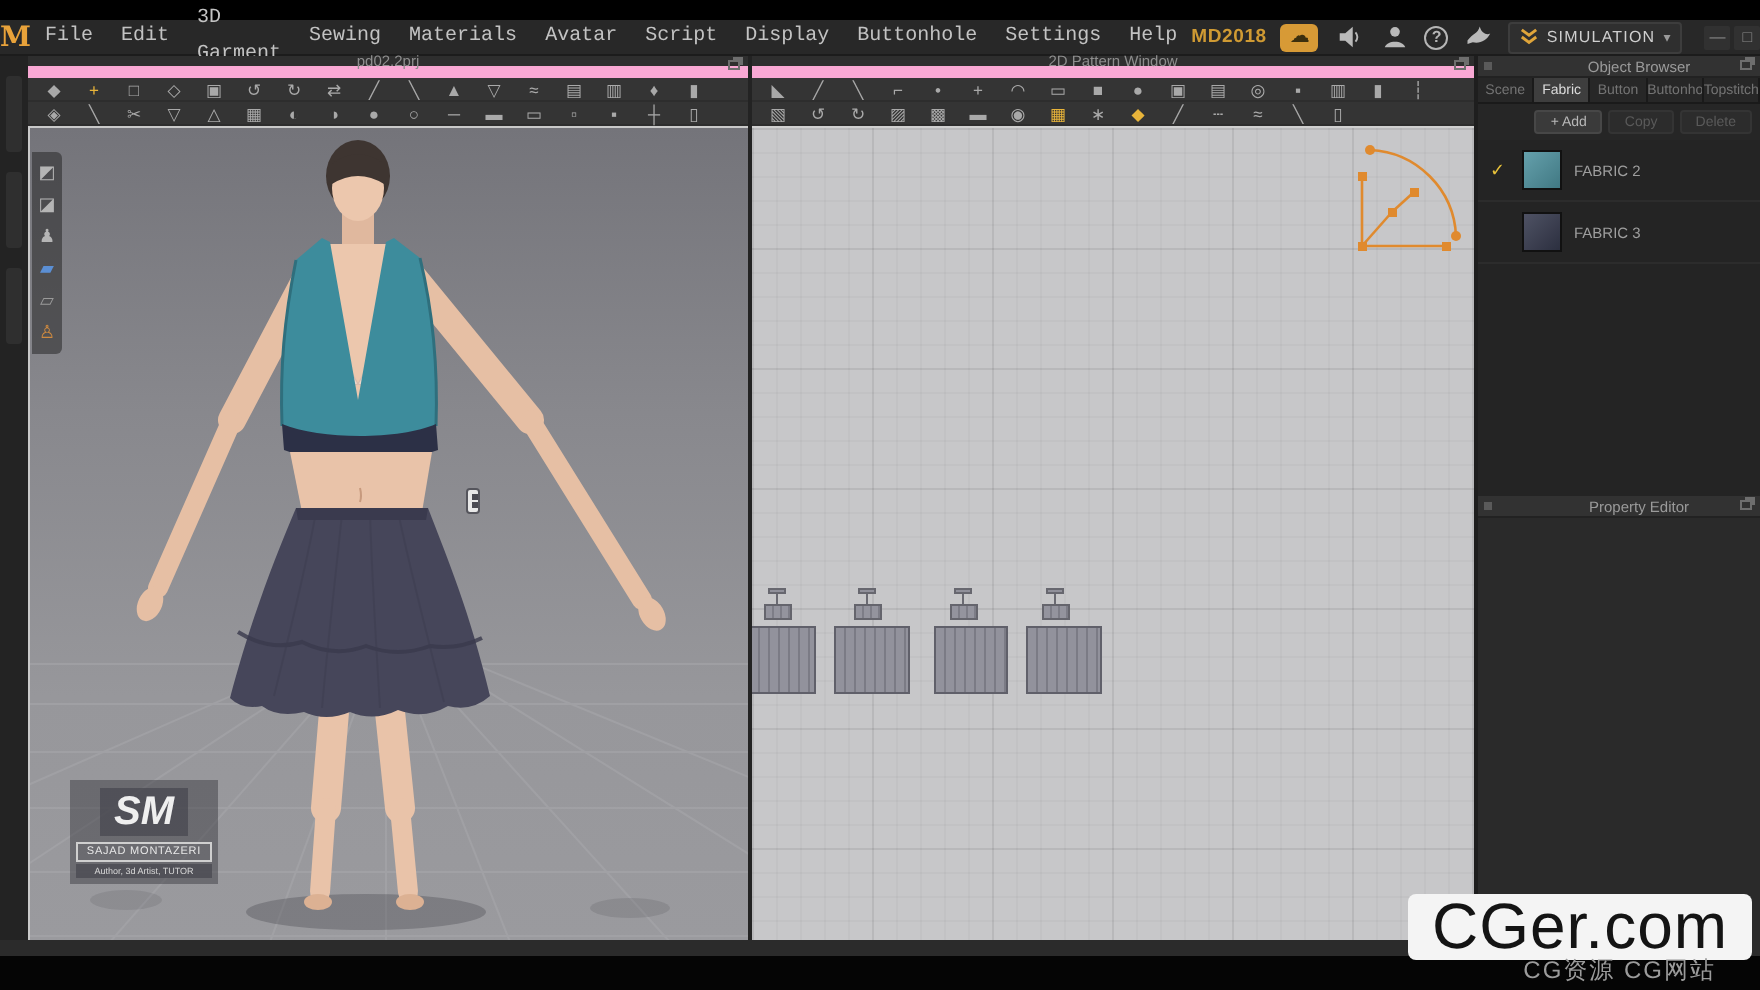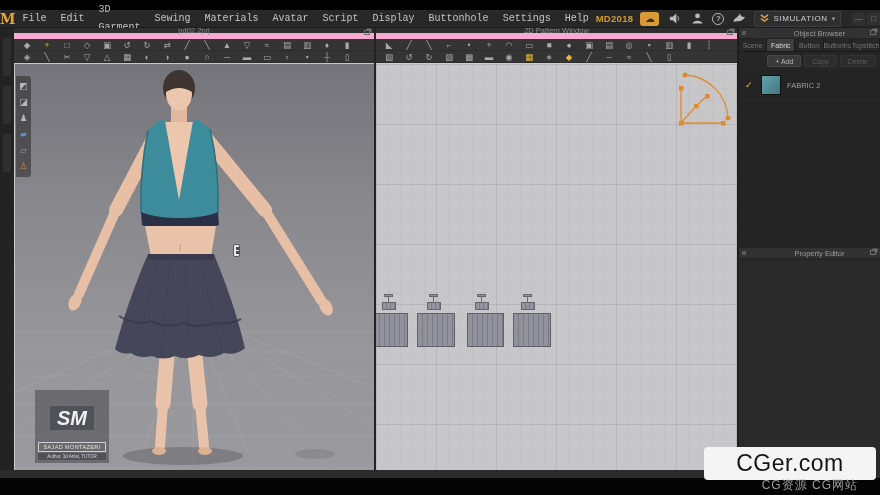--- a/index.html
+++ b/index.html
@@ -46,21 +46,21 @@
   
   .viewport{position:relative;width:360px;height:407px;overflow:hidden;
     border-left:1px solid #c9c9c9;border-top:1px solid #c9c9c9;
     background:linear-gradient(#74747a 0%,#88888d 35%,#97979b 70%,#9a9a9e 100%);}
   .vtools{position:absolute;left:1px;top:12px;width:15px;display:flex;flex-direction:column;gap:3px;
     background:rgba(40,40,40,.55);padding:4px 0;border-radius:0 3px 3px 0;}
   .vtool{width:13px;height:13px;margin:0 auto;font-size:9px;line-height:13px;text-align:center;}
   .smwm{position:absolute;left:20px;top:326px;width:74px;padding:4px 3px 3px;
     background:rgba(52,52,58,.45);text-align:center;}
   .smwm .mono{color:#efefef;font-size:20px;font-weight:bold;font-style:italic;line-height:20px;
-    background:rgba(70,70,78,.7);display:block;width:44px;margin:12px auto;padding:2px 0;}
+    background:rgba(70,70,78,.7);display:block;width:44px;margin:0 auto;padding:2px 0;}
   .smwm .nm{display:block;color:#e8e8e8;font-size:5.5px;letter-spacing:.4px;border:1px solid #cfcfcf;
     margin-top:3px;padding:1px 0;}
   .smwm .sub{display:block;color:#d8d8d8;font-size:4.5px;margin-top:1px;background:rgba(70,70,78,.7);padding:1px 0;}
   .pingizmo{position:absolute;left:218px;top:180px;width:7px;height:13px;background:#e8e8e8;
     border:1px solid #55555c;border-radius:2px;}
   .pingizmo:before,.pingizmo:after{content:"";position:absolute;left:2px;width:3px;height:3px;background:#4a4a52;}
   .pingizmo:before{top:2px;} .pingizmo:after{bottom:2px;}
   
   .canvas2d{position:relative;width:361px;height:407px;background-color:#c7c7c9;overflow:hidden;
     border-top:1px solid #cfcfcf;
@@ -99,21 +99,21 @@
   .fabrow .chk{color:#e8c23a;font-size:9px;width:10px;}
   .fabrow .sw{width:20px;height:20px;border:1px solid #111;
     background-image:linear-gradient(135deg,rgba(255,255,255,.12),rgba(0,0,0,.18));}
   .fabrow .fn{color:#9e9e9e;font-size:7.5px;}
   .rp-fill{flex:1;background:#2a2a2a;}
   
   .statusbar{position:absolute;left:0;top:470px;width:880px;height:8px;background:#2b2b2b;}
   .blackbar{position:absolute;left:0;top:478px;width:880px;height:17px;background:#050505;}
   .cgerbox{position:absolute;right:4px;bottom:15px;width:172px;height:33px;background:#f4f4f4;
     border-radius:4px;display:flex;align-items:center;justify-content:center;}
-  .cgerbox .s{color:#141414;font-size:23px;letter-spacing:.5px;}
+  .cgerbox .s{color:#141414;font-size:32px;letter-spacing:.5px;}
   .cgercap{position:absolute;right:22px;bottom:1px;color:#9b9b9b;font-size:12px;letter-spacing:1px;}
 </style>
 </head>
 <body>
 
 <div class="screen">
 
   <div class="menubar">
     <div class="brand">M</div>
     <div class="menu-items">
@@ -442,20 +442,25 @@
         <span class="pbtn dis">Copy</span>
         <span class="pbtn dis">Delete</span>
       </div>
       <div class="fablist">
 
       <div class="fabrow">
             <span class="chk">✓</span>
             <span class="sw" style="background-color: rgb(79, 147, 160);"></span>
             <span class="fn">FABRIC 2</span>
           </div>
+          <div class="fabrow">
+            <span class="chk" style="visibility: hidden;">✓</span>
+            <span class="sw" style="background-color: rgb(54, 58, 78);"></span>
+            <span class="fn">FABRIC 3</span>
+          </div>
         </div>
       <div class="rp-hd">
         <span class="dotl"></span>
         <span class="t">Property Editor</span>
         <span class="popout"></span>
       </div>
       <div class="rp-fill"></div>
     </div>
   </div>
 

